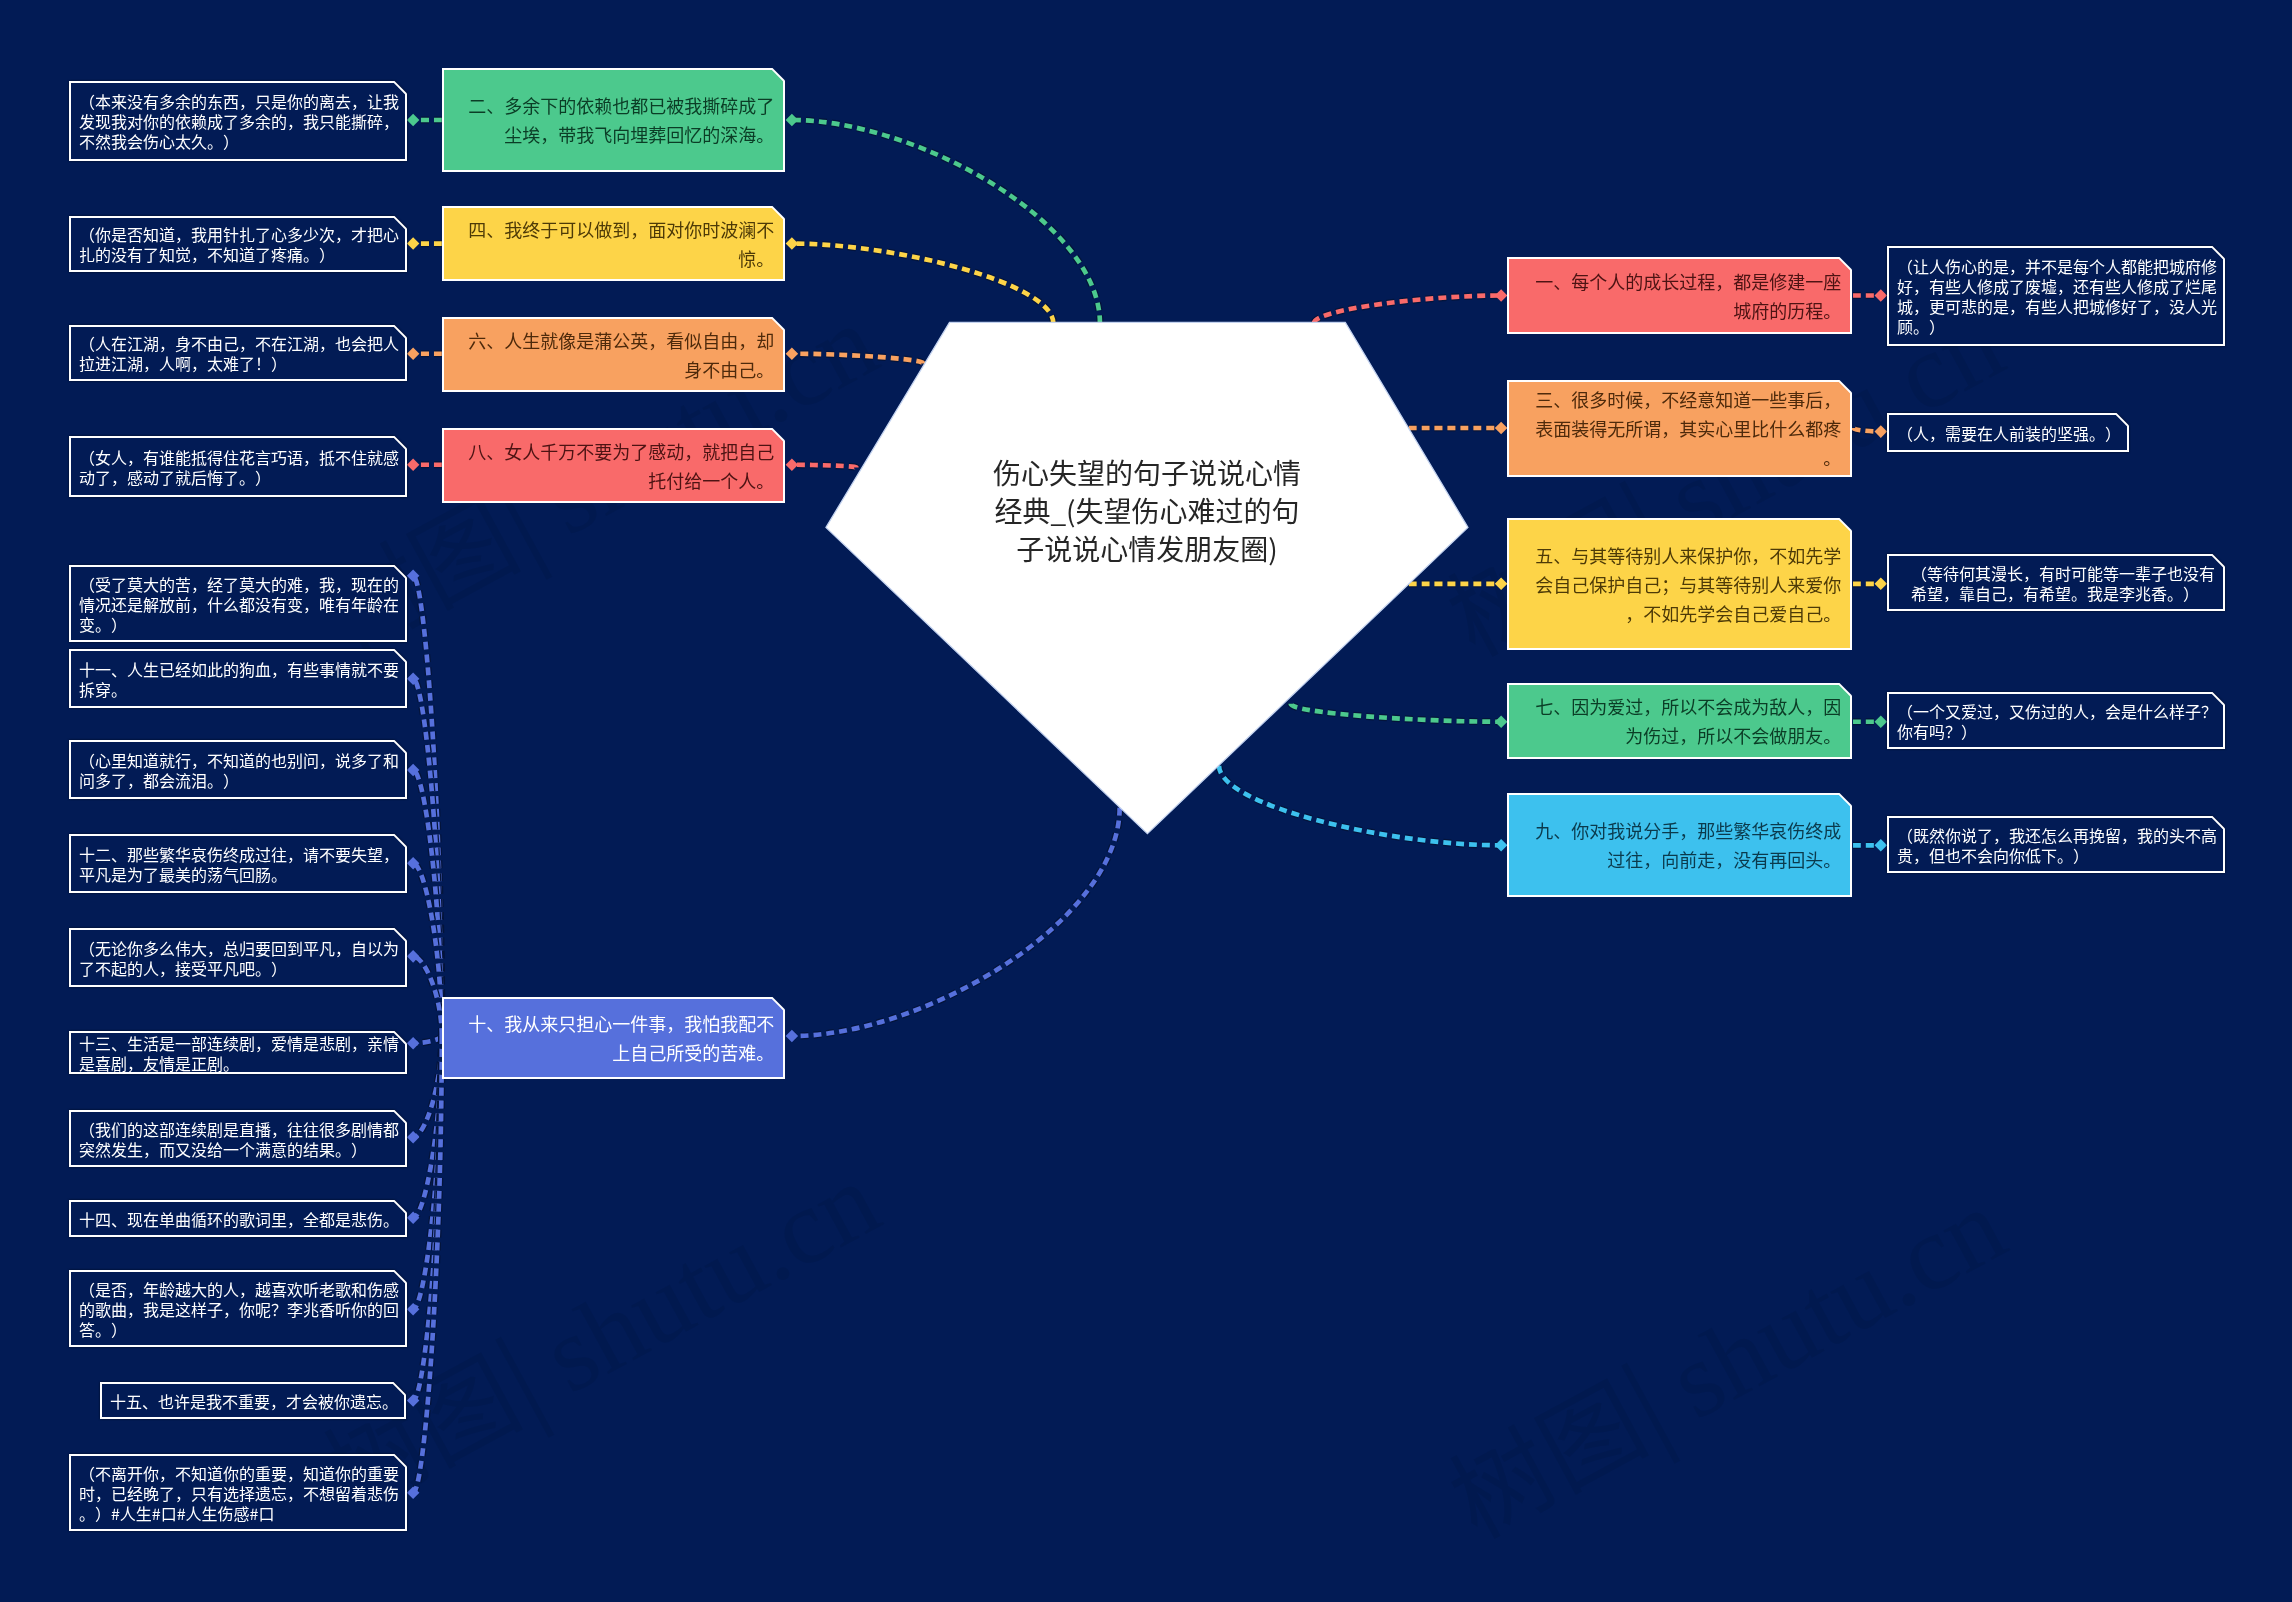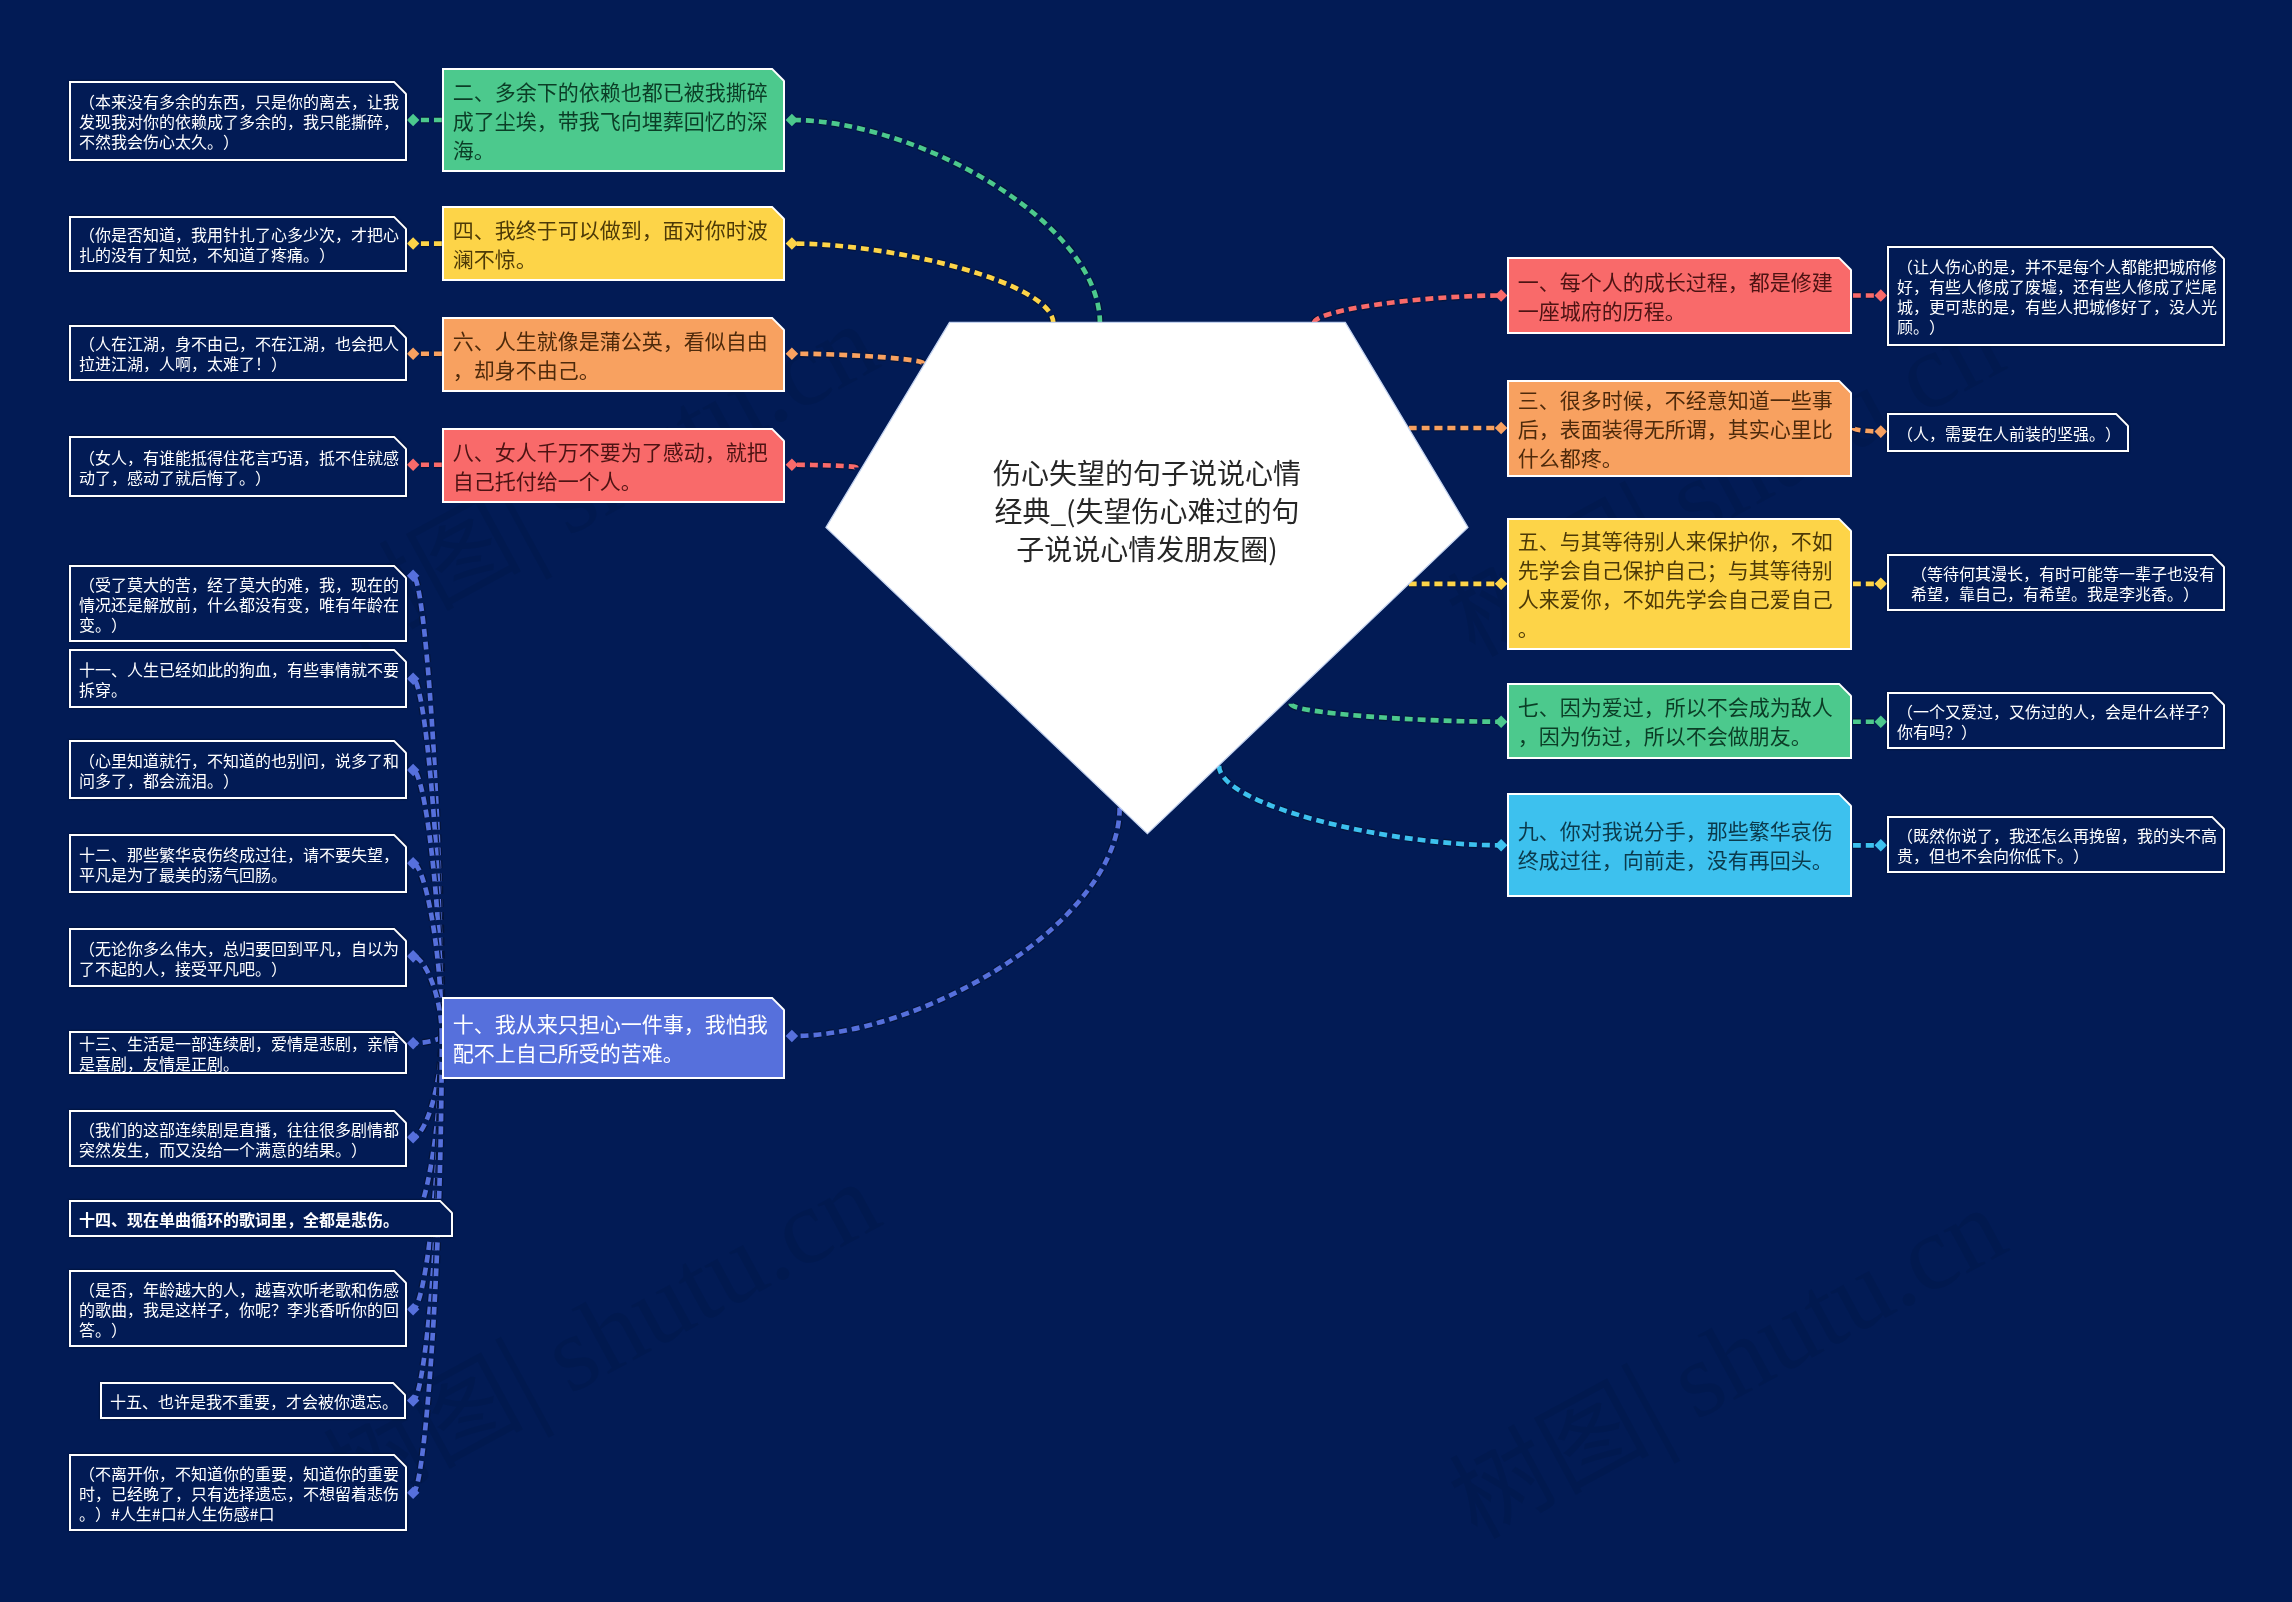--- a/index.html
+++ b/index.html
@@ -25,21 +25,21 @@
   
   .node{position:absolute;box-sizing:border-box;display:flex;align-items:center;}
   .node .tx{display:block;width:100%;line-break:anywhere;overflow-wrap:anywhere;text-spacing-trim:space-all;}
   .topic{color:#242424;background:#fff;filter:drop-shadow(0 0 1.3px rgba(0,8,30,0.95));
          padding:0 10.7px;
          -webkit-clip-path:polygon(0 0, calc(100% - 12.5px) 0, 100% 12.5px, 100% 100%, 0 100%);
          clip-path:polygon(0 0, calc(100% - 12.5px) 0, 100% 12.5px, 100% 100%, 0 100%);}
   .topic .fillbox{position:absolute;left:1.8px;top:1.8px;right:1.8px;bottom:1.8px;
          -webkit-clip-path:polygon(0 0, calc(100% - 11.6px) 0, 100% 11.6px, 100% 100%, 0 100%);
          clip-path:polygon(0 0, calc(100% - 11.6px) 0, 100% 11.6px, 100% 100%, 0 100%);}
-  .topic .tx{font-size:21px;line-height:29px;position:relative;z-index:2;}
+  .topic .tx{font-size:18px;line-height:29px;position:relative;z-index:2;text-align:right;}
   .leaf{color:#fff;padding:0 5.4px 0 9.9px;filter:drop-shadow(0 0 1.3px rgba(0,8,30,0.95));}
   .leaf .tx{font-size:16px;line-height:20px;}
   .leaf:before{content:"";position:absolute;left:0;top:0;right:0;bottom:0;
       background:#fff;
       -webkit-clip-path:polygon(0 0, calc(100% - 12.5px) 0, 100% 12.5px, 100% 100%, 0 100%);
       clip-path:polygon(0 0, calc(100% - 12.5px) 0, 100% 12.5px, 100% 100%, 0 100%);}
   .leaf:after{content:"";position:absolute;left:1.8px;top:1.8px;right:1.8px;bottom:1.8px;
       background:#021b55;
       -webkit-clip-path:polygon(0 0, calc(100% - 11.6px) 0, 100% 11.6px, 100% 100%, 0 100%);
       clip-path:polygon(0 0, calc(100% - 11.6px) 0, 100% 11.6px, 100% 100%, 0 100%);}
@@ -233,21 +233,21 @@
     </div>
 <div class="node leaf" style="left:69px;top:928px;width:338px;height:59px;">
       <span class="tx">（无论你多么伟大，总归要回到平凡，自以为了不起的人，接受平凡吧。）</span>
     </div>
 <div class="node leaf" style="left:69px;top:1031px;width:338px;height:43px;">
       <span class="tx">十三、生活是一部连续剧，爱情是悲剧，亲情是喜剧，友情是正剧。</span>
     </div>
 <div class="node leaf" style="left:69px;top:1110px;width:338px;height:57px;border-radius:10px;">
       <span class="tx">（我们的这部连续剧是直播，往往很多剧情都突然发生，而又没给一个满意的结果。）</span>
     </div>
-<div class="node leaf" style="left:69px;top:1200px;width:384px;height:37px;font-weight:bold;">
+<div class="node leaf" style="left:69px;top:1200px;width:338px;height:37px;">
       <span class="tx">十四、现在单曲循环的歌词里，全都是悲伤。</span>
     </div>
 <div class="node leaf" style="left:69px;top:1270px;width:338px;height:77px;">
       <span class="tx">（是否，年龄越大的人，越喜欢听老歌和伤感的歌曲，我是这样子，你呢？李兆香听你的回答。）</span>
     </div>
 <div class="node leaf" style="left:100px;top:1382px;width:306px;height:37px;">
       <span class="tx">十五、也许是我不重要，才会被你遗忘。</span>
     </div>
 <div class="node leaf" style="left:69px;top:1454px;width:338px;height:77px;">
       <span class="tx">（不离开你，不知道你的重要，知道你的重要时，已经晚了，只有选择遗忘，不想留着悲伤。）#人生#口#人生伤感#口</span>

